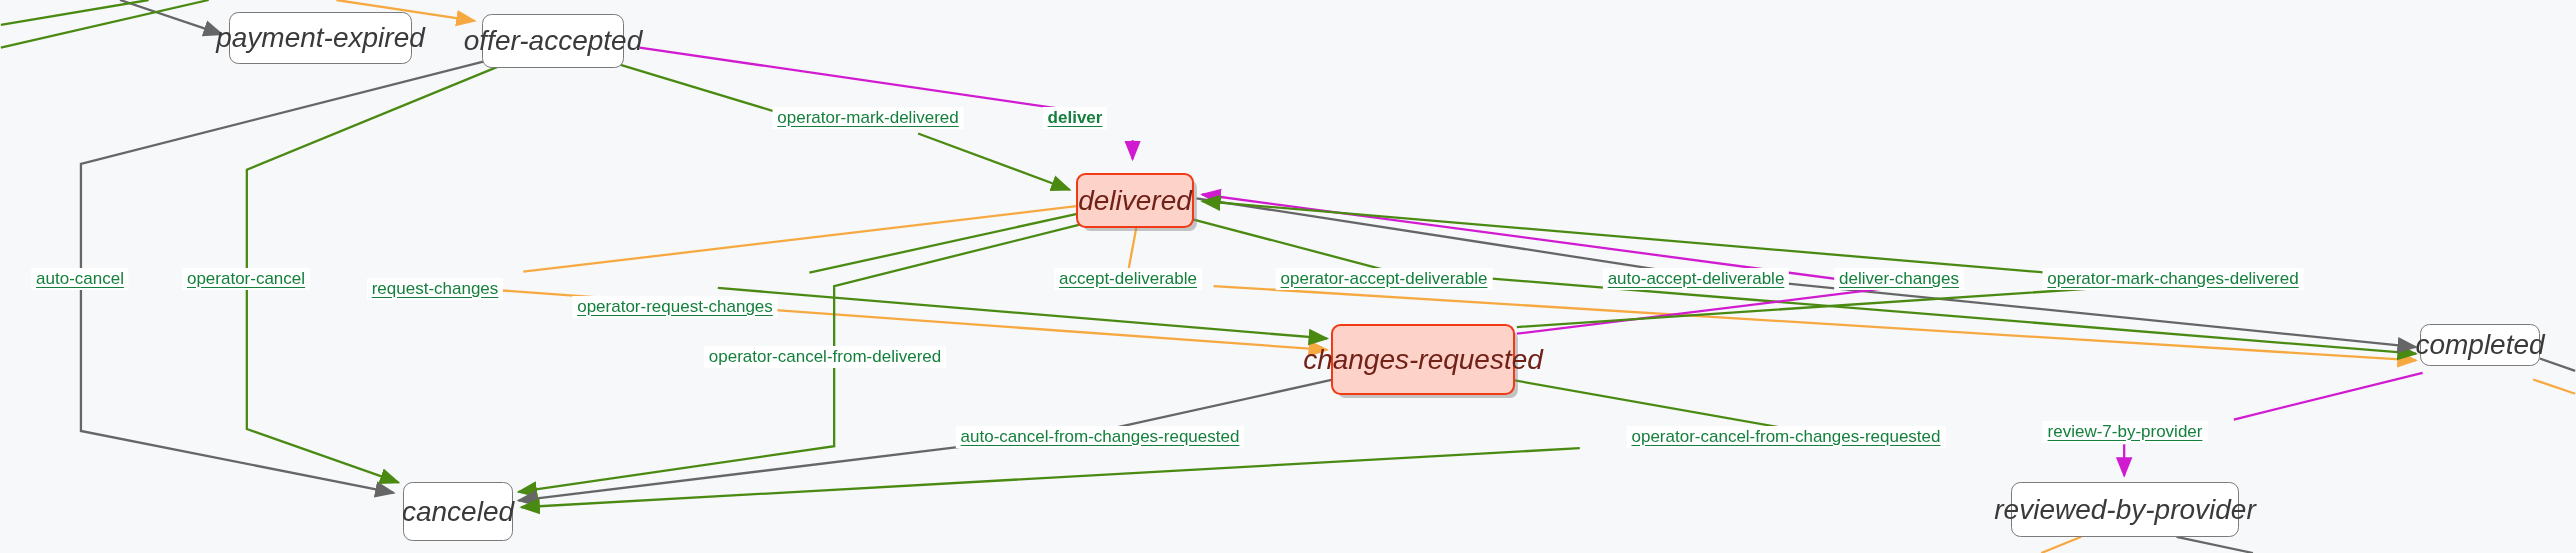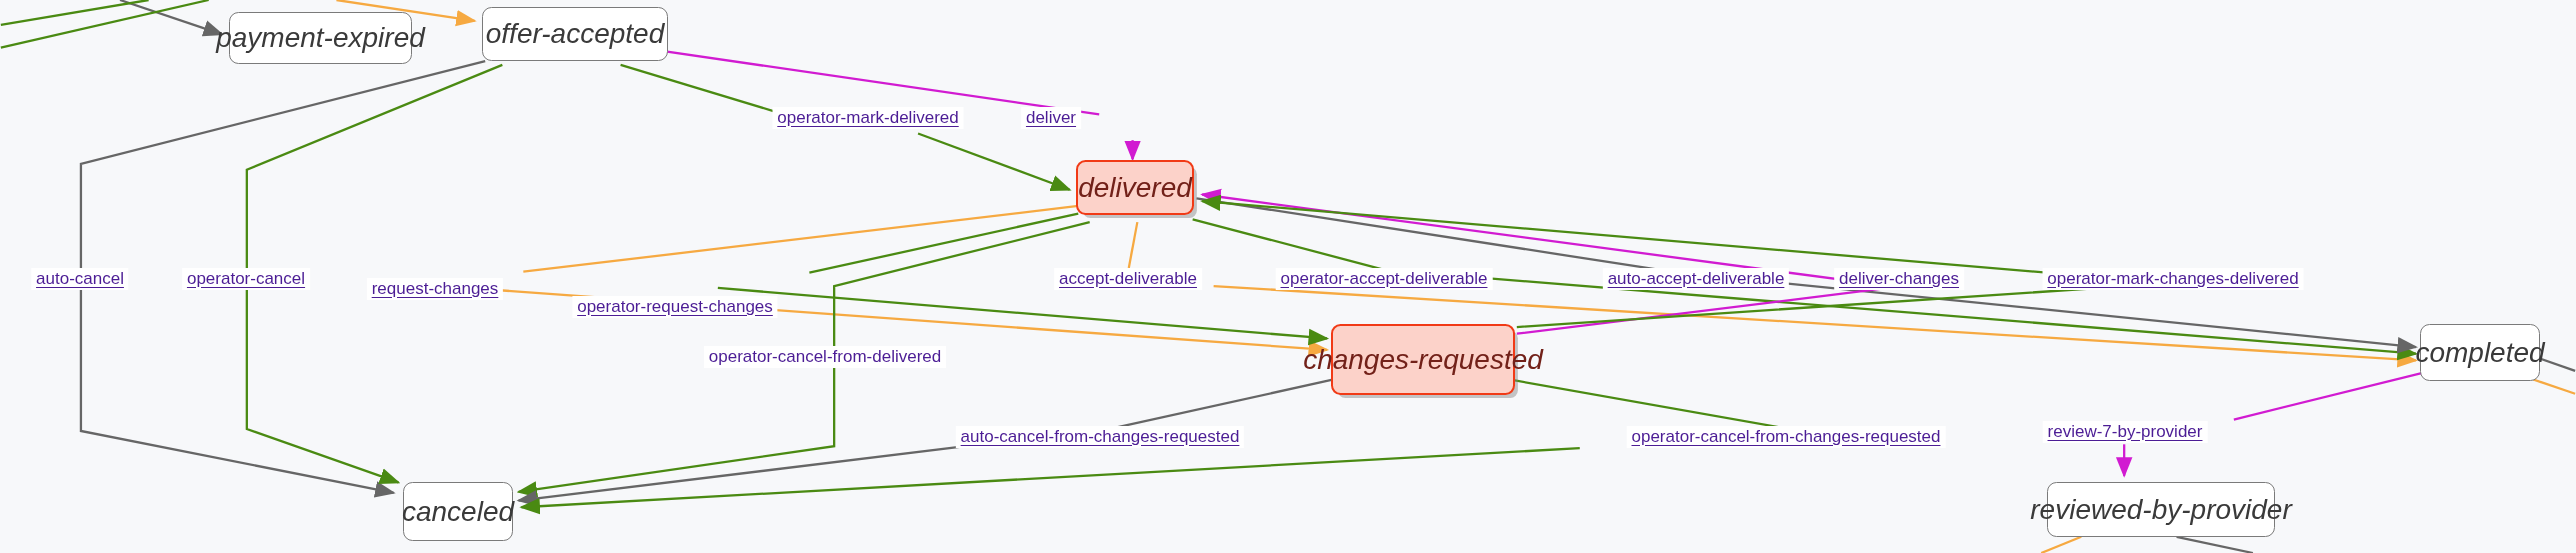--- a/index.html
+++ b/index.html
@@ -29,21 +29,21 @@
     background:#fcd2c9;
     color:#722119;
     box-shadow:4.8px 4.8px 0 -1.9px rgba(130,130,130,0.45);
   }
   .edge-label{
     position:absolute;
     transform:translate(-50%,-50%);
     background:#ffffff;
     padding:1px 4.8px;
     font-size:17px;
-    color:#4c1d95;
+    color:#15803d;
     white-space:nowrap;
     z-index:2;
   }
   .edge-label.underline{
     text-decoration:underline;
     text-underline-offset:2.9px;
     cursor:pointer;
   }
 </style>
 </head>
@@ -94,42 +94,42 @@
       <polyline points="2227,466 2227,499" fill="none" stroke="#d11bd1" stroke-width="2.4" marker-end="url(#arrow-provider)"></polyline>
       <polyline points="2182,563 2140,580" fill="none" stroke="#f6a941" stroke-width="2.4"></polyline>
       <polyline points="2282,563 2362,580" fill="none" stroke="#666666" stroke-width="2.4"></polyline>
       <polyline points="2663,376 2700,389" fill="none" stroke="#666666" stroke-width="2.4"></polyline>
       <polyline points="2656,398 2700,413" fill="none" stroke="#f6a941" stroke-width="2.4"></polyline>
     </svg>
   <div id="nodes-layer">
       <div class="node" style="left: 229px; top: 12.4px; width: 183px; height: 52px;">
         <span>payment-expired</span>
       </div>
-      <div class="node" style="left: 482px; top: 7px; width: 186px; height: 54px;">
+      <div class="node" style="left: 482px; top: 14px; width: 142px; height: 54px;">
         <span>offer-accepted</span>
       </div>
-      <div class="node highlighted" style="left: 1076px; top: 160px; width: 118px; height: 55px; text-align: right;">
+      <div class="node highlighted" style="left: 1076px; top: 173px; width: 118px; height: 55px; text-align: right;">
         <span>delivered</span>
       </div>
       <div class="node highlighted" style="left: 1331px; top: 324px; width: 184px; height: 71px;">
         <span>changes-requested</span>
       </div>
-      <div class="node" style="left: 2420px; top: 324px; width: 120px; height: 57px;">
+      <div class="node" style="left: 2420px; top: 324px; width: 120px; height: 42px;">
         <span>completed</span>
       </div>
       <div class="node" style="left: 403px; top: 482px; width: 110px; height: 59px;">
         <span>canceled</span>
       </div>
-      <div class="node" style="left: 2011px; top: 482px; width: 228px; height: 55px; margin-left: 36px;">
+      <div class="node" style="left: 2011px; top: 482px; width: 228px; height: 55px;">
         <span>reviewed-by-provider</span>
       </div>
     </div>
   <div id="labels-layer">
       <div class="edge-label underline" style="left: 868px; top: 118px;">operator-mark-delivered</div>
-      <div class="edge-label underline" style="left: 1051px; top: 118px;">deliver</div>
+      <div class="edge-label underline" style="left: 1075px; top: 118px; font-weight: bold;">deliver</div>
       <div class="edge-label underline" style="left: 80px; top: 279px;">auto-cancel</div>
       <div class="edge-label underline" style="left: 246px; top: 279px;">operator-cancel</div>
       <div class="edge-label underline" style="left: 435px; top: 289px;">request-changes</div>
       <div class="edge-label underline" style="left: 675px; top: 279px; margin-top: 28px;">operator-request-changes</div>
       <div class="edge-label underline" style="left: 1128px; top: 279px;">accept-deliverable</div>
       <div class="edge-label underline" style="left: 1384px; top: 279px;">operator-accept-deliverable</div>
       <div class="edge-label underline" style="left: 1672px; top: 279px; margin-left: 24px;">auto-accept-deliverable</div>
       <div class="edge-label underline" style="left: 1899px; top: 279px;">deliver-changes</div>
       <div class="edge-label underline" style="left: 2173px; top: 279px;">operator-mark-changes-delivered</div>
       <div class="edge-label" style="left: 779px; top: 357px; margin-left: 46px;">operator-cancel-from-delivered</div>

